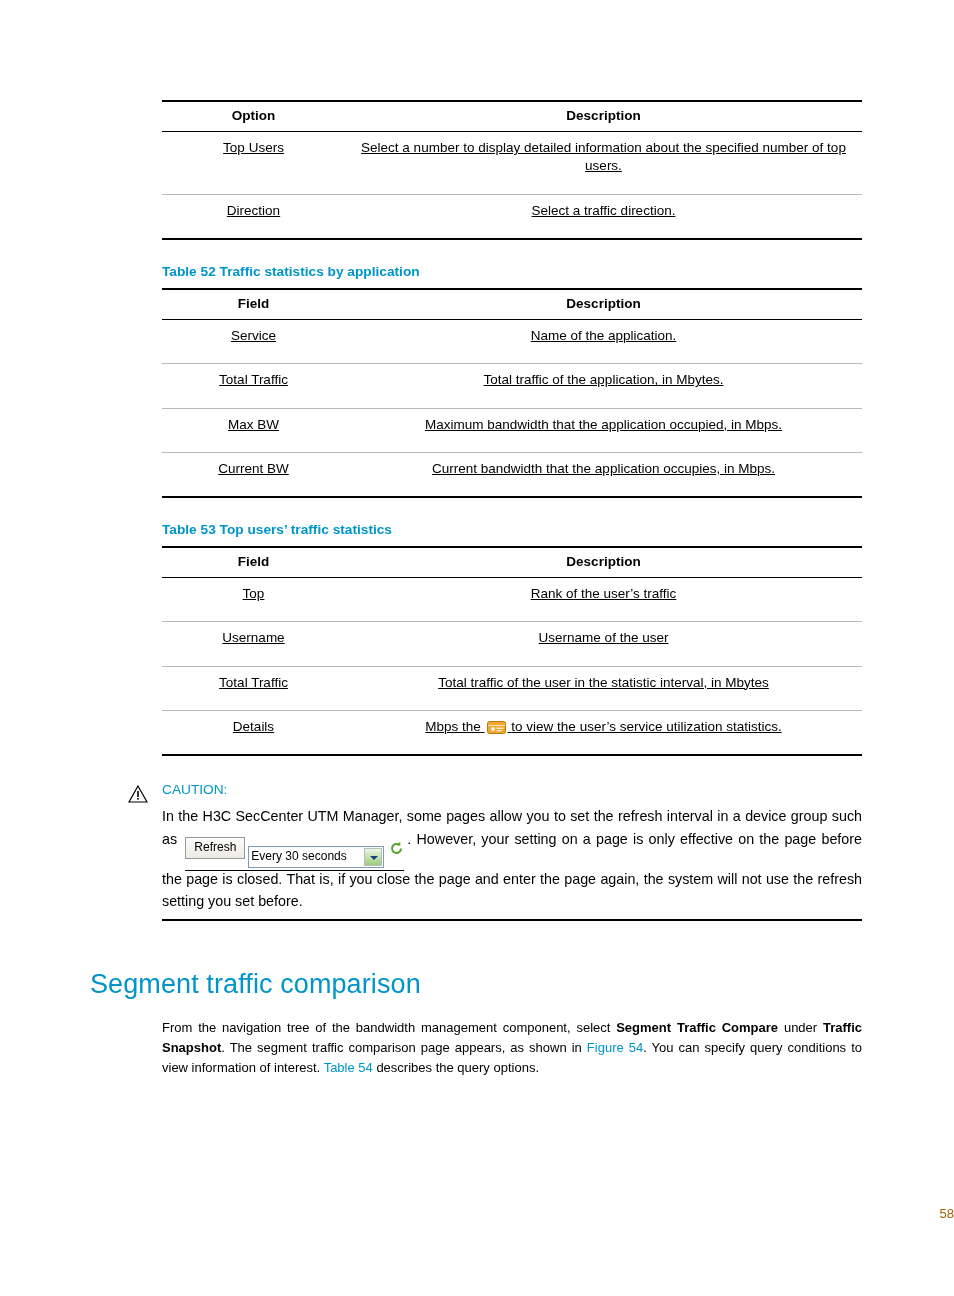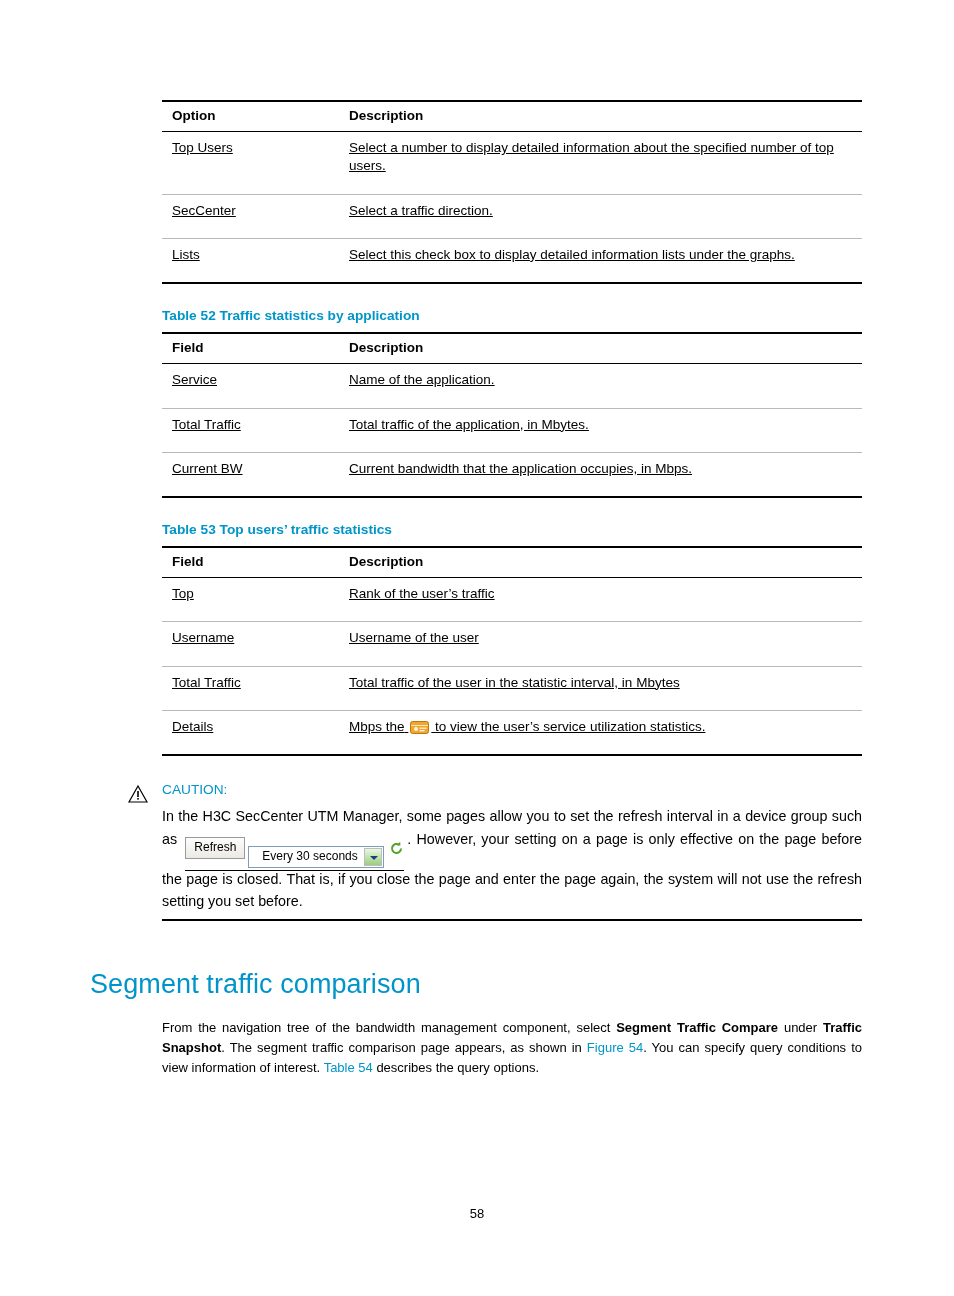--- a/index.html
+++ b/index.html
@@ -29,21 +29,21 @@
 
   
   table.doc-table {
     width: 700px;
     border-collapse: collapse;
     font-size: 13.5px;
     margin: 0;
   }
   table.doc-table th,
   table.doc-table td {
-    text-align: left;
+    text-align: center;
     vertical-align: top;
     padding: 7px 4px 18px 10px;
     line-height: 1.35;
     font-weight: normal;
   }
   table.doc-table thead th {
     font-weight: bold;
     font-size: 13.5px;
     padding-top: 5px;
     padding-bottom: 6px;
@@ -110,21 +110,21 @@
     line-height: 1.1;
     color: #000;
     vertical-align: middle;
     font-family: "Liberation Sans", sans-serif;
   }
   .refresh-select {
     display: inline-block;
     border: 1px solid #7f9db9;
     background: #ffffff;
     font-size: 12px;
-    padding: 3px 0 4px 13px;
+    padding: 3px 0 4px 2px;
     line-height: 1.1;
     vertical-align: middle;
     margin-left: 3px;
     position: relative;
     width: 136px;
     box-sizing: border-box;
     height: 22px;
     margin-top: 19px;
   }
   .refresh-select .sel-text {
@@ -191,23 +191,23 @@
     height: 15px;
     margin: 0 2px;
   }
 
   
   .page-number {
     position: absolute;
     left: 0;
     right: 0;
     top: 1206px;
-    text-align: center;
+    text-align: right;
     font-size: 13px;
-    color: #000000;
+    color: #a16207;
   }
 </style>
 </head>
 <body>
 
 <div class="page">
   <div class="content">
 
     <table class="doc-table">
       <thead>
@@ -215,46 +215,46 @@
           <th class="col-1">Option</th>
           <th class="col-2">Description</th>
         </tr>
       </thead>
       <tbody>
         <tr>
           <td>Top Users</td>
           <td>Select a number to display detailed information about the specified number of top users.</td>
         </tr>
         <tr>
-          <td>SecCenter</td>
+          <td>Direction</td>
           <td>Select a traffic direction.</td>
-        </tr>
-        <tr>
-          <td>Lists</td>
-          <td>Select this check box to display detailed information lists under the graphs.</td>
         </tr>
       </tbody>
     </table>
 
     <div class="table-caption">Table 52 Traffic statistics by application</div>
     <table class="doc-table">
       <thead>
         <tr>
           <th class="col-1">Field</th>
           <th class="col-2">Description</th>
         </tr>
       </thead>
       <tbody>
         <tr>
           <td>Service</td>
           <td>Name of the application.</td>
         </tr>
         <tr>
           <td>Total Traffic</td>
           <td>Total traffic of the application, in Mbytes.</td>
+        </tr>
+        <tr>
+          <td>Max BW</td>
+          <td>Maximum bandwidth that the application occupied, in Mbps.</td>
         </tr>
         <tr>
           <td>Current BW</td>
           <td>Current bandwidth that the application occupies, in Mbps.</td>
         </tr>
       </tbody>
     </table>
 
     <div class="table-caption">Table 53 Top users’ traffic statistics</div>
     <table class="doc-table">

